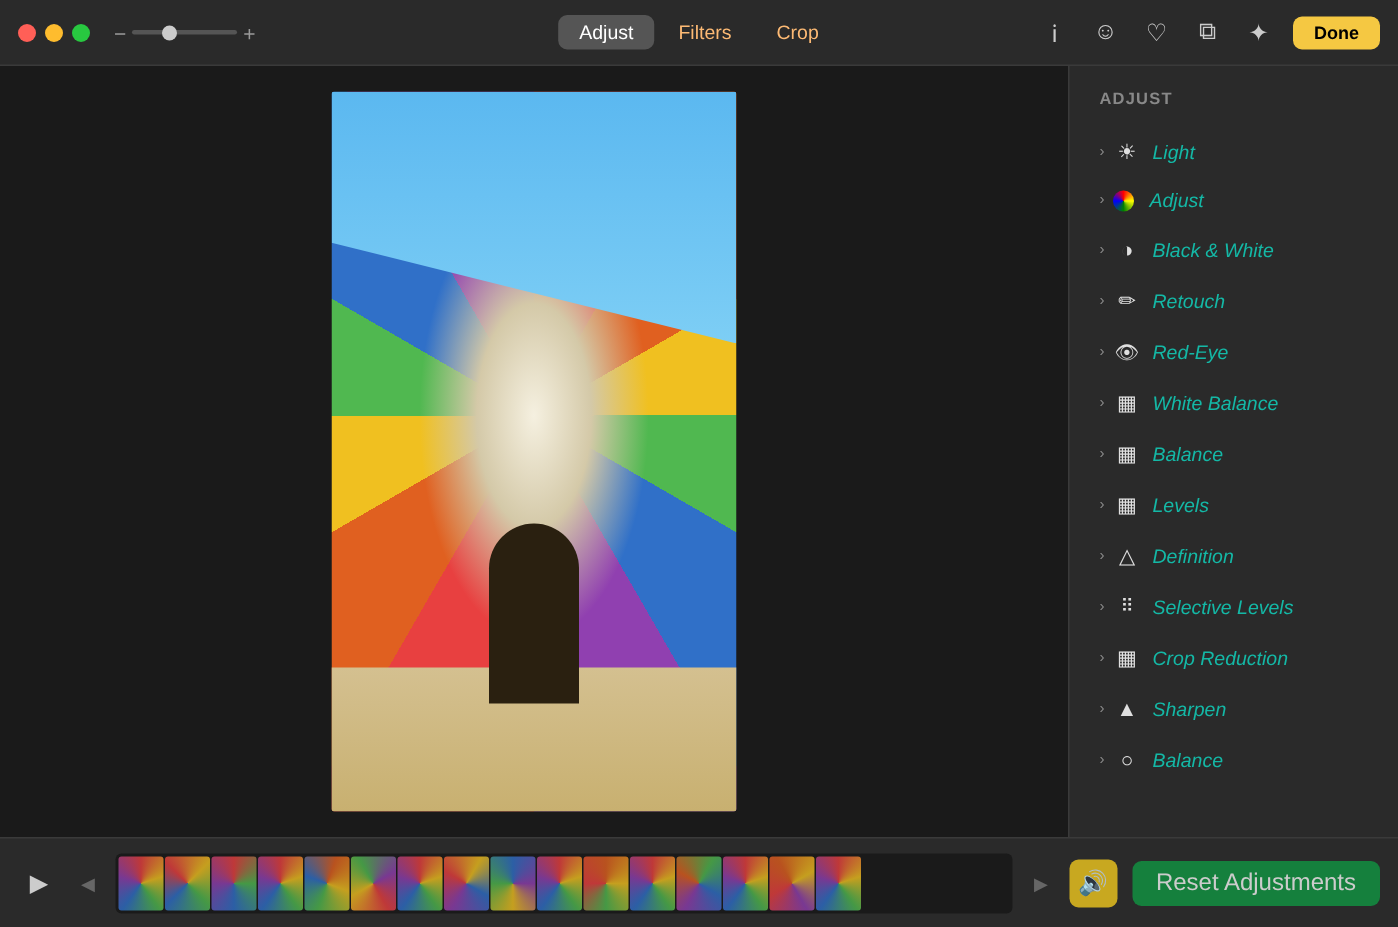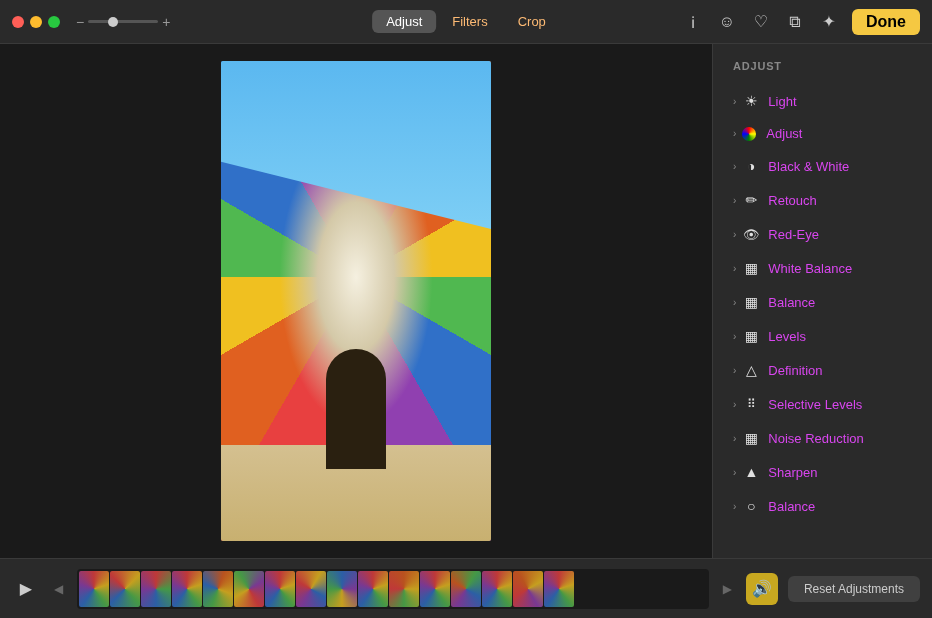--- a/index.html
+++ b/index.html
@@ -101,21 +101,21 @@
       align-items: center;
       justify-content: center;
       color: #ccc;
       font-size: 16px;
       cursor: pointer;
     }
     .done-btn {
       background: #f5c842;
       color: #000;
       font-weight: 600;
-      font-size: 16px;
+      font-size: 12px;
       padding: 4px 14px;
       border-radius: 6px;
       border: none;
       cursor: pointer;
     }
 
     
     .main-content {
       display: flex;
       height: calc(618px - 44px - 60px);
@@ -229,21 +229,22 @@
       height: 18px;
       display: flex;
       align-items: center;
       justify-content: center;
       margin-right: 8px;
       font-size: 14px;
       flex-shrink: 0;
     }
     .adjust-label {
       font-size: 13px;
-      color: #d946ef;
+      color: #14b8a6;
+      font-style: italic;
     }
 
     
     .bottom-bar {
       height: 60px;
       background: #2a2a2a;
       border-top: 1px solid #3a3a3a;
       display: flex;
       align-items: center;
       padding: 0 12px;
@@ -295,25 +296,25 @@
       border-radius: 6px;
       display: flex;
       align-items: center;
       justify-content: center;
       cursor: pointer;
       font-size: 16px;
       color: #000;
     }
     .reset-btn {
       padding: 6px 16px;
-      background: #404040;
+      background: #15803d;
       border: none;
       border-radius: 6px;
       color: #ccc;
-      font-size: 12px;
+      font-size: 16px;
       cursor: pointer;
       white-space: nowrap;
     }
   </style>
 </head>
 <body>
 
 <div class="titlebar">
   <div class="traffic-lights">
     <div class="traffic-light tl-red"></div>
@@ -410,21 +411,21 @@
       <span class="adjust-label">Definition</span>
     </div>
     <div class="adjust-item">
       <span class="adjust-chevron">›</span>
       <span class="adjust-icon" style="font-size:12px;">⠿</span>
       <span class="adjust-label">Selective Levels</span>
     </div>
     <div class="adjust-item">
       <span class="adjust-chevron">›</span>
       <span class="adjust-icon">▦</span>
-      <span class="adjust-label">Noise Reduction</span>
+      <span class="adjust-label">Crop Reduction</span>
     </div>
     <div class="adjust-item">
       <span class="adjust-chevron">›</span>
       <span class="adjust-icon">▲</span>
       <span class="adjust-label">Sharpen</span>
     </div>
     <div class="adjust-item">
       <span class="adjust-chevron">›</span>
       <span class="adjust-icon">○</span>
       <span class="adjust-label">Balance</span>

